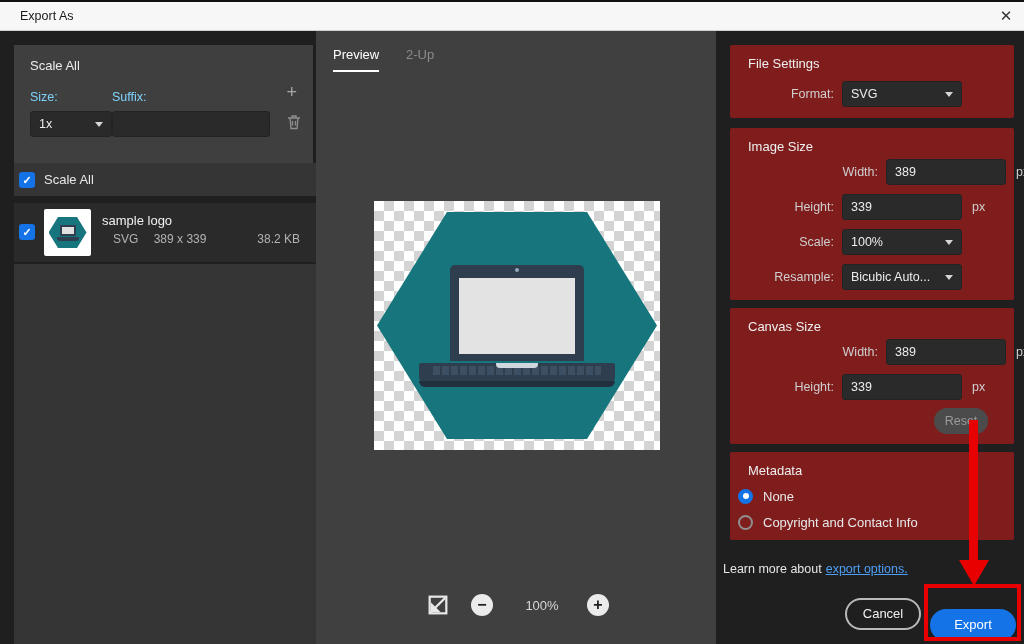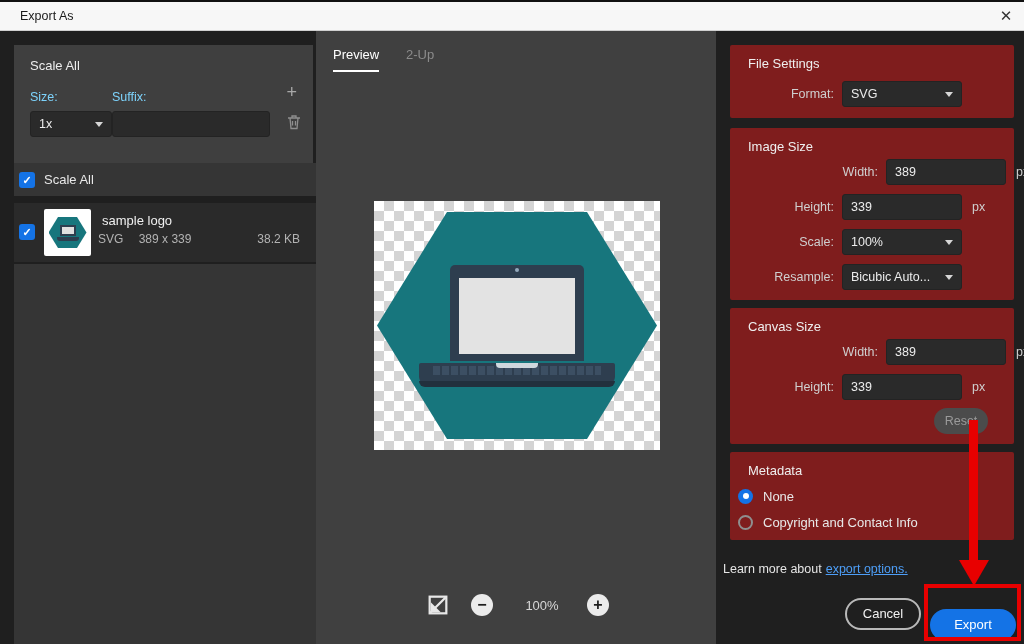--- a/index.html
+++ b/index.html
@@ -37,21 +37,21 @@
   .checkbox{width:16px;height:16px;background:#1473e6;border-radius:3px;color:#fff;font-size:11px;line-height:16px;text-align:center;font-weight:bold;flex:none;cursor:pointer;}
   .selectall-row .checkbox{margin-left:5px;}
   .selectall-row .lbl{margin-left:9px;font-size:13px;color:#e8e8e8;}
   .asset-row{position:absolute;left:14px;right:0;top:172px;height:59px;background:#2a2a2a;cursor:pointer;}
   .asset-row .checkbox{position:absolute;left:5px;top:21px;}
   .thumb{position:absolute;left:30px;top:6px;width:47px;height:47px;background:#fff;border-radius:2px;display:flex;align-items:center;justify-content:center;}
   .thumb-hex{width:38px;height:31px;background:#17767d;clip-path:polygon(25% 0,75% 0,100% 50%,75% 100%,25% 100%,0 50%);display:flex;flex-direction:column;align-items:center;justify-content:center;}
   .t-screen{width:16px;height:11px;background:#e0e0e0;border:2px solid #2e3e4f;}
   .t-base{width:22px;height:4px;background:#2e3e4f;border-radius:0 0 3px 3px;margin-top:1px;}
   .asset-name{position:absolute;left:88px;top:10px;font-size:13px;color:#f0f0f0;}
-  .asset-meta{position:absolute;left:84px;top:29px;font-size:12px;color:#b3b3b3;}
+  .asset-meta{position:absolute;left:99px;top:29px;font-size:12px;color:#b3b3b3;}
   .asset-meta .dims{margin-left:12px;}
   .asset-size{position:absolute;right:16px;top:29px;font-size:12px;color:#b3b3b3;}
   .left-fill{position:absolute;left:14px;right:0;top:233px;bottom:0;background:#353535;}
 
   
   .center{position:absolute;left:316px;top:31px;width:400px;bottom:0;background:#404040;}
   .tab{position:absolute;top:16px;font-size:13px;padding-bottom:8px;cursor:pointer;}
   .tab-preview{left:17px;color:#fff;border-bottom:2px solid #fff;}
   .tab-2up{left:90px;color:#8b8b8b;}
   .canvas{

